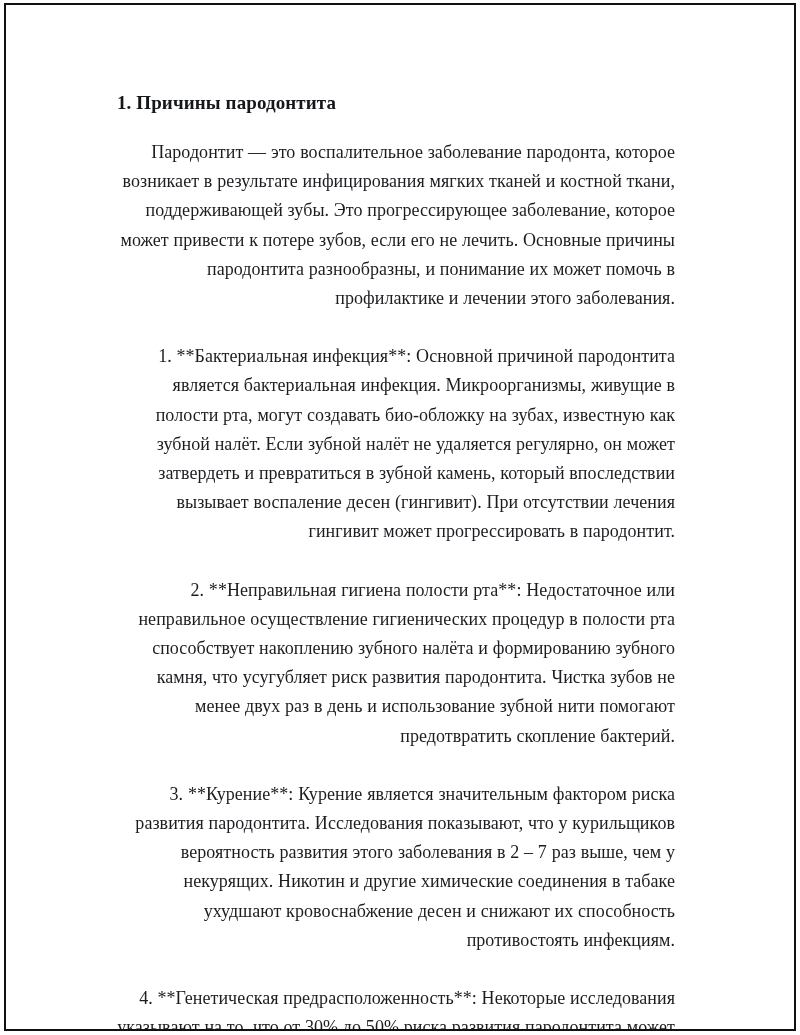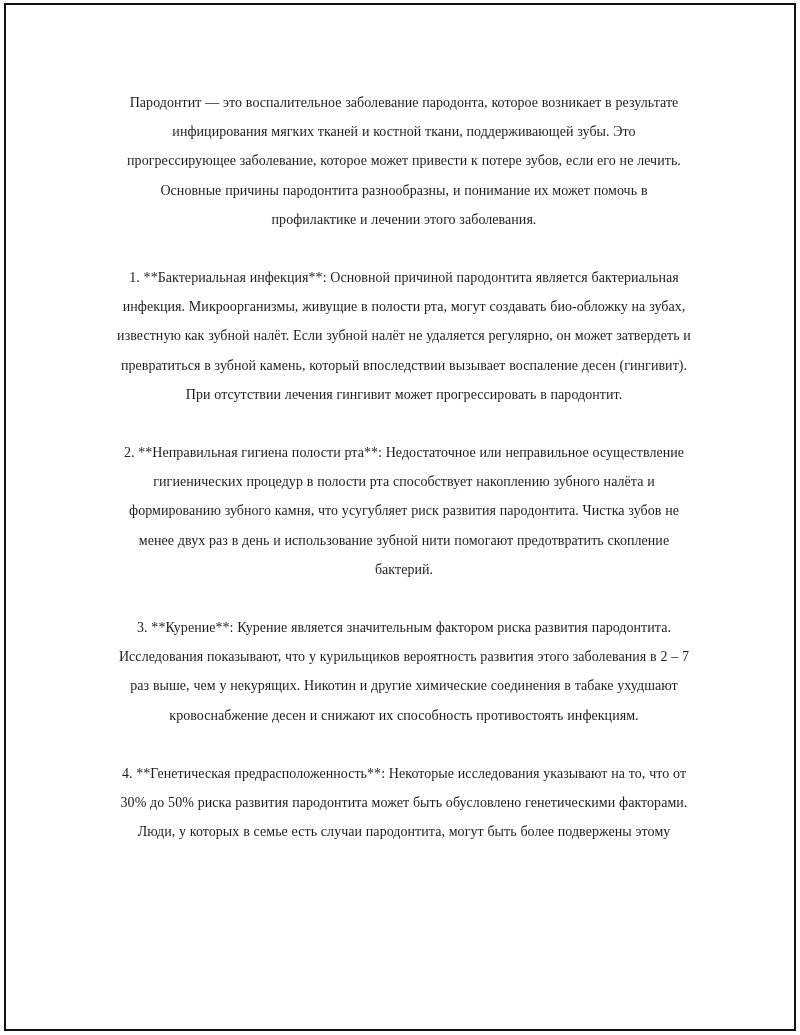--- a/index.html
+++ b/index.html
@@ -46,40 +46,41 @@
   }
   h1.doc-heading {
     font-size: 19px;
     font-weight: bold;
     line-height: 29px;
     color: #15171a;
     margin: 0 0 21px 0;
     letter-spacing: 0.1px;
   }
   p.doc-para {
-    font-size: 14px;
+    font-size: 18px;
     line-height: 29.2px;
     color: #1b1d20;
-    margin: 0 0 29px 0;
-    text-align: center;
+    margin: 0 16px 29px 0;
+    text-align: right;
     letter-spacing: 0.05px;
     word-spacing: 0.2px;
   }
   p.doc-para:last-child {
     margin-bottom: 0;
   }
 </style>
 </head>
 <body>
 
 <div id="page">
 
   <div id="page-sheet">
     <div id="content">
 
+      <h1 class="doc-heading">1. Причины пародонтита</h1>
 
       <p class="doc-para">Пародонтит — это воспалительное заболевание пародонта, которое возникает в результате инфицирования мягких тканей и костной ткани, поддерживающей зубы. Это прогрессирующее заболевание, которое может привести к потере зубов, если его не лечить. Основные причины пародонтита разнообразны, и понимание их может помочь в профилактике и лечении этого заболевания.</p>
 
       <p class="doc-para">1. **Бактериальная инфекция**: Основной причиной пародонтита является бактериальная инфекция. Микроорганизмы, живущие в полости рта, могут создавать био-обложку на зубах, известную как зубной налёт. Если зубной налёт не удаляется регулярно, он может затвердеть и превратиться в зубной камень, который впоследствии вызывает воспаление десен (гингивит). При отсутствии лечения гингивит может прогрессировать в пародонтит.</p>
 
       <p class="doc-para">2. **Неправильная гигиена полости рта**: Недостаточное или неправильное осуществление гигиенических процедур в полости рта способствует накоплению зубного налёта и формированию зубного камня, что усугубляет риск развития пародонтита. Чистка зубов не менее двух раз в день и использование зубной нити помогают предотвратить скопление бактерий.</p>
 
       <p class="doc-para">3. **Курение**: Курение является значительным фактором риска развития пародонтита. Исследования показывают, что у курильщиков вероятность развития этого заболевания в 2 – 7 раз выше, чем у некурящих. Никотин и другие химические соединения в табаке ухудшают кровоснабжение десен и снижают их способность противостоять инфекциям.</p>
 
       <p class="doc-para">4. **Генетическая предрасположенность**: Некоторые исследования указывают на то, что от 30% до 50% риска развития пародонтита может быть обусловлено генетическими факторами. Люди, у которых в семье есть случаи пародонтита, могут быть более подвержены этому</p>

